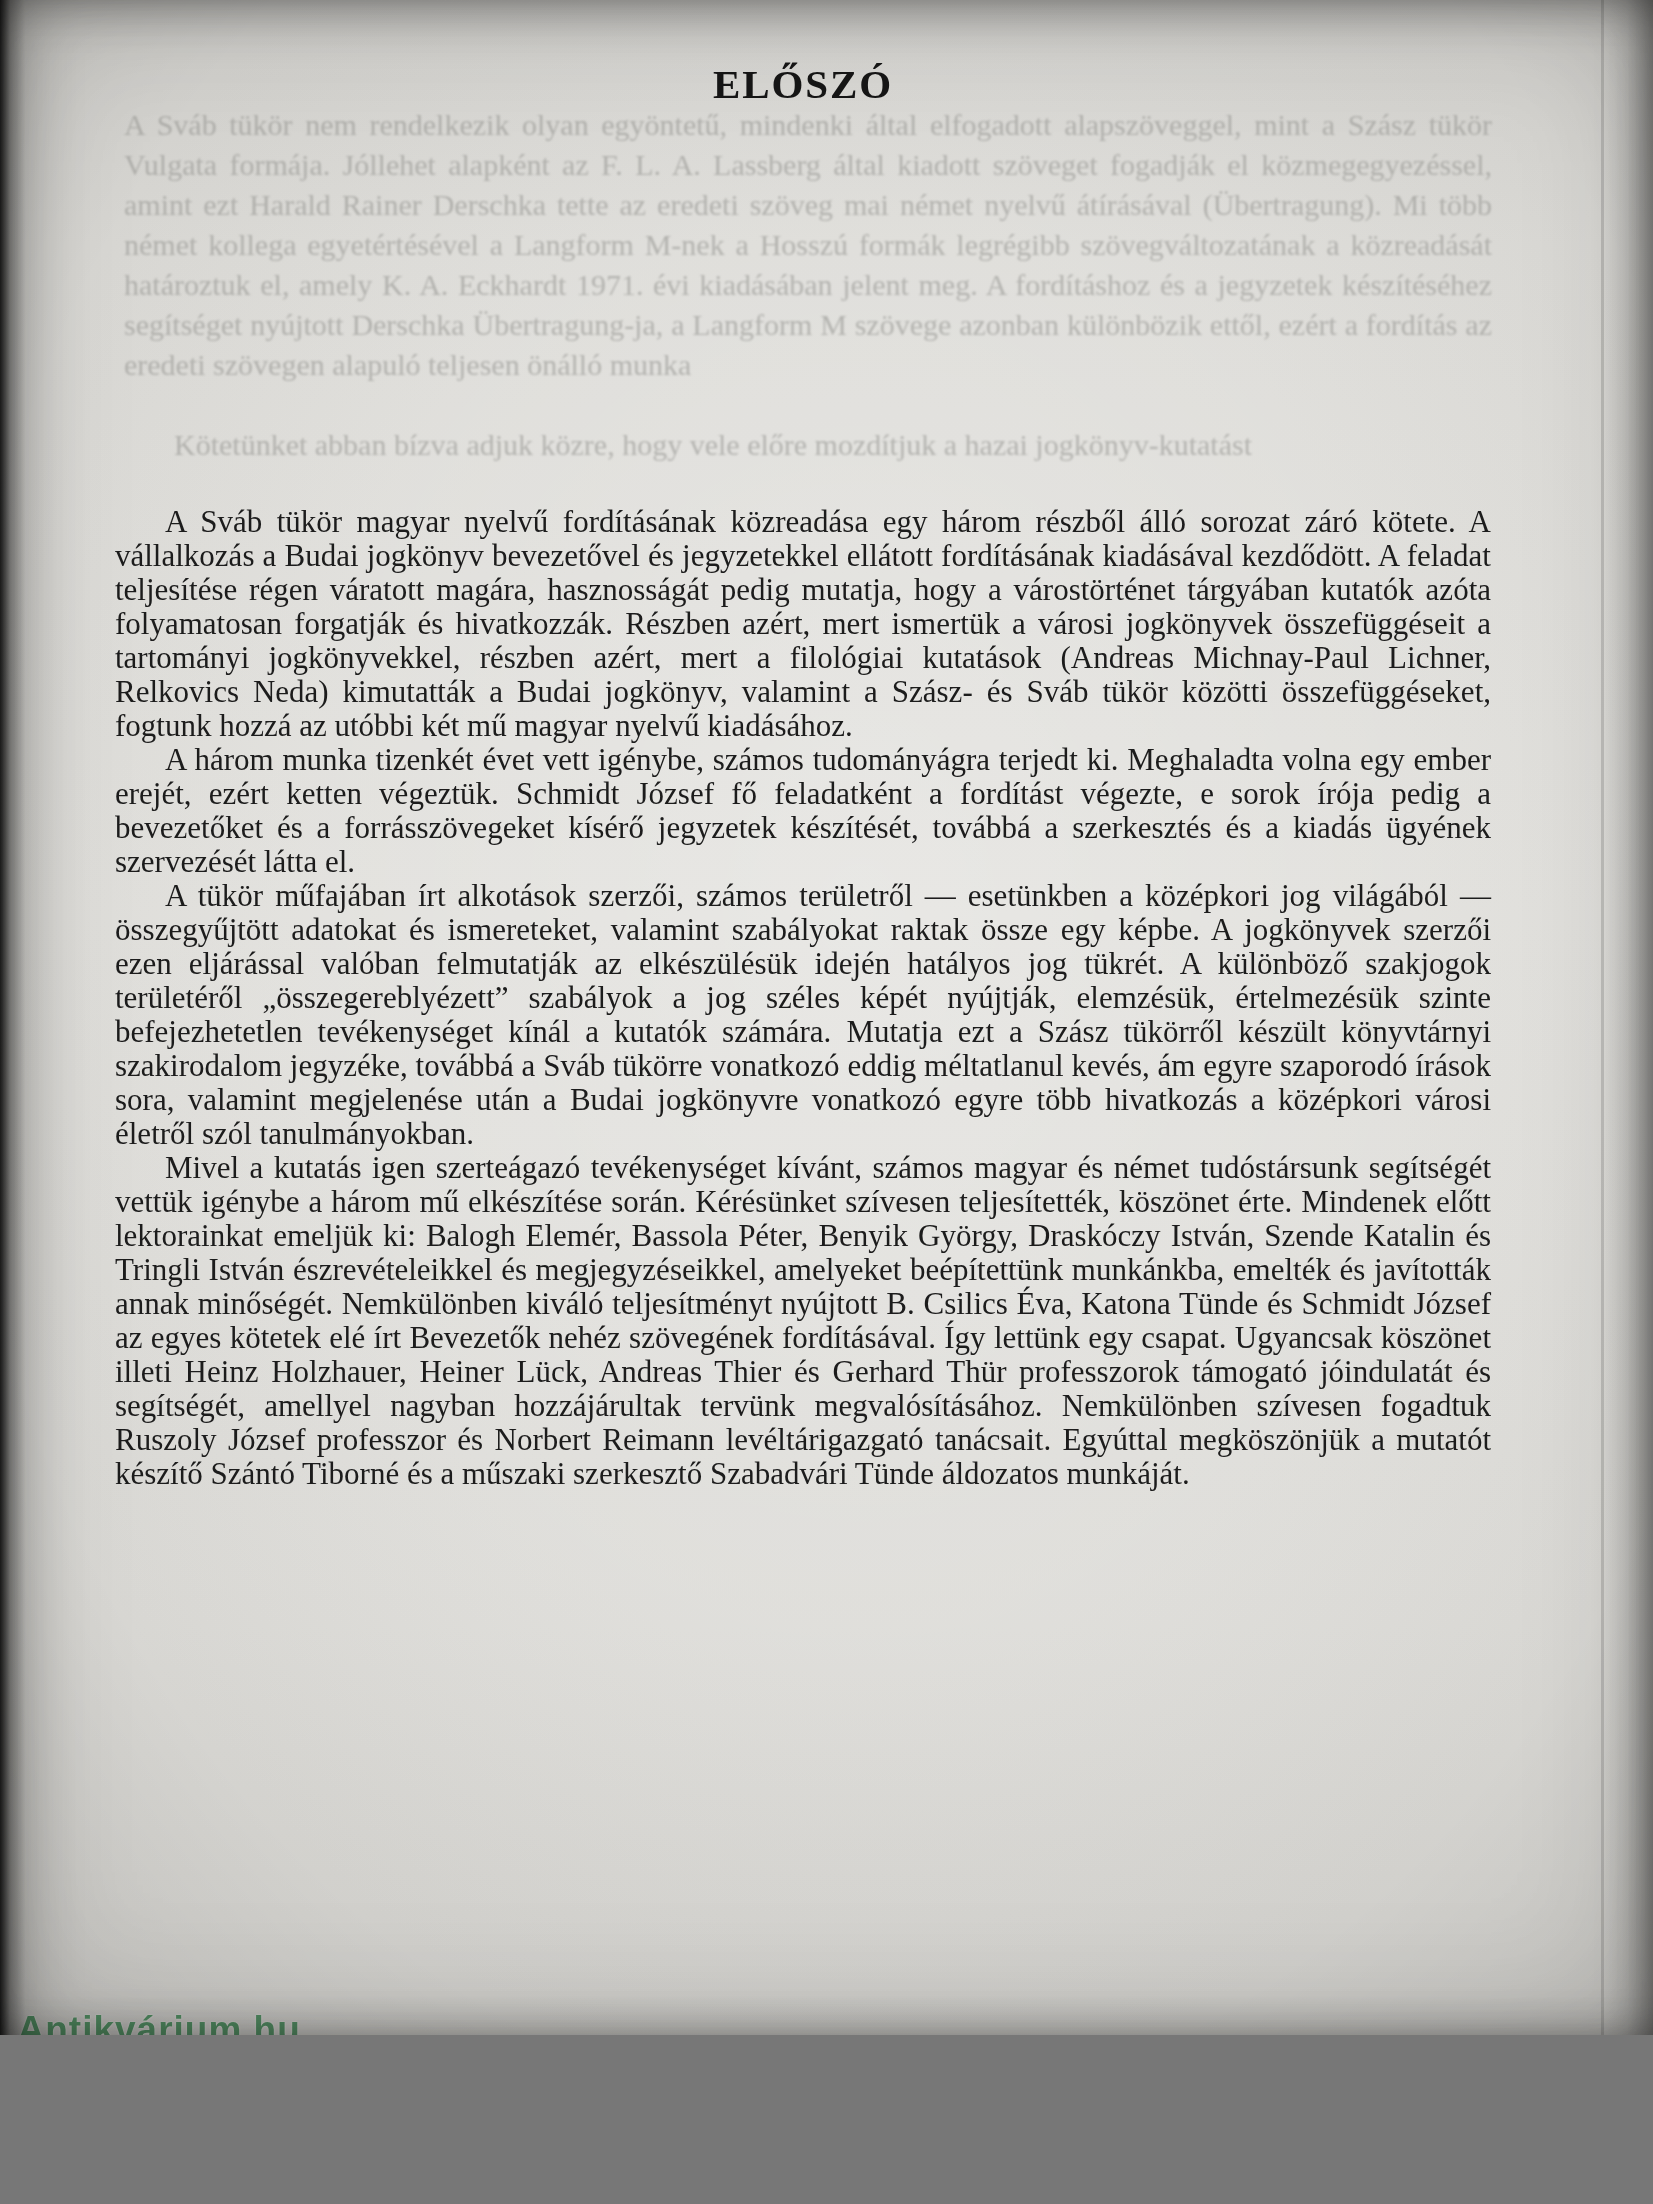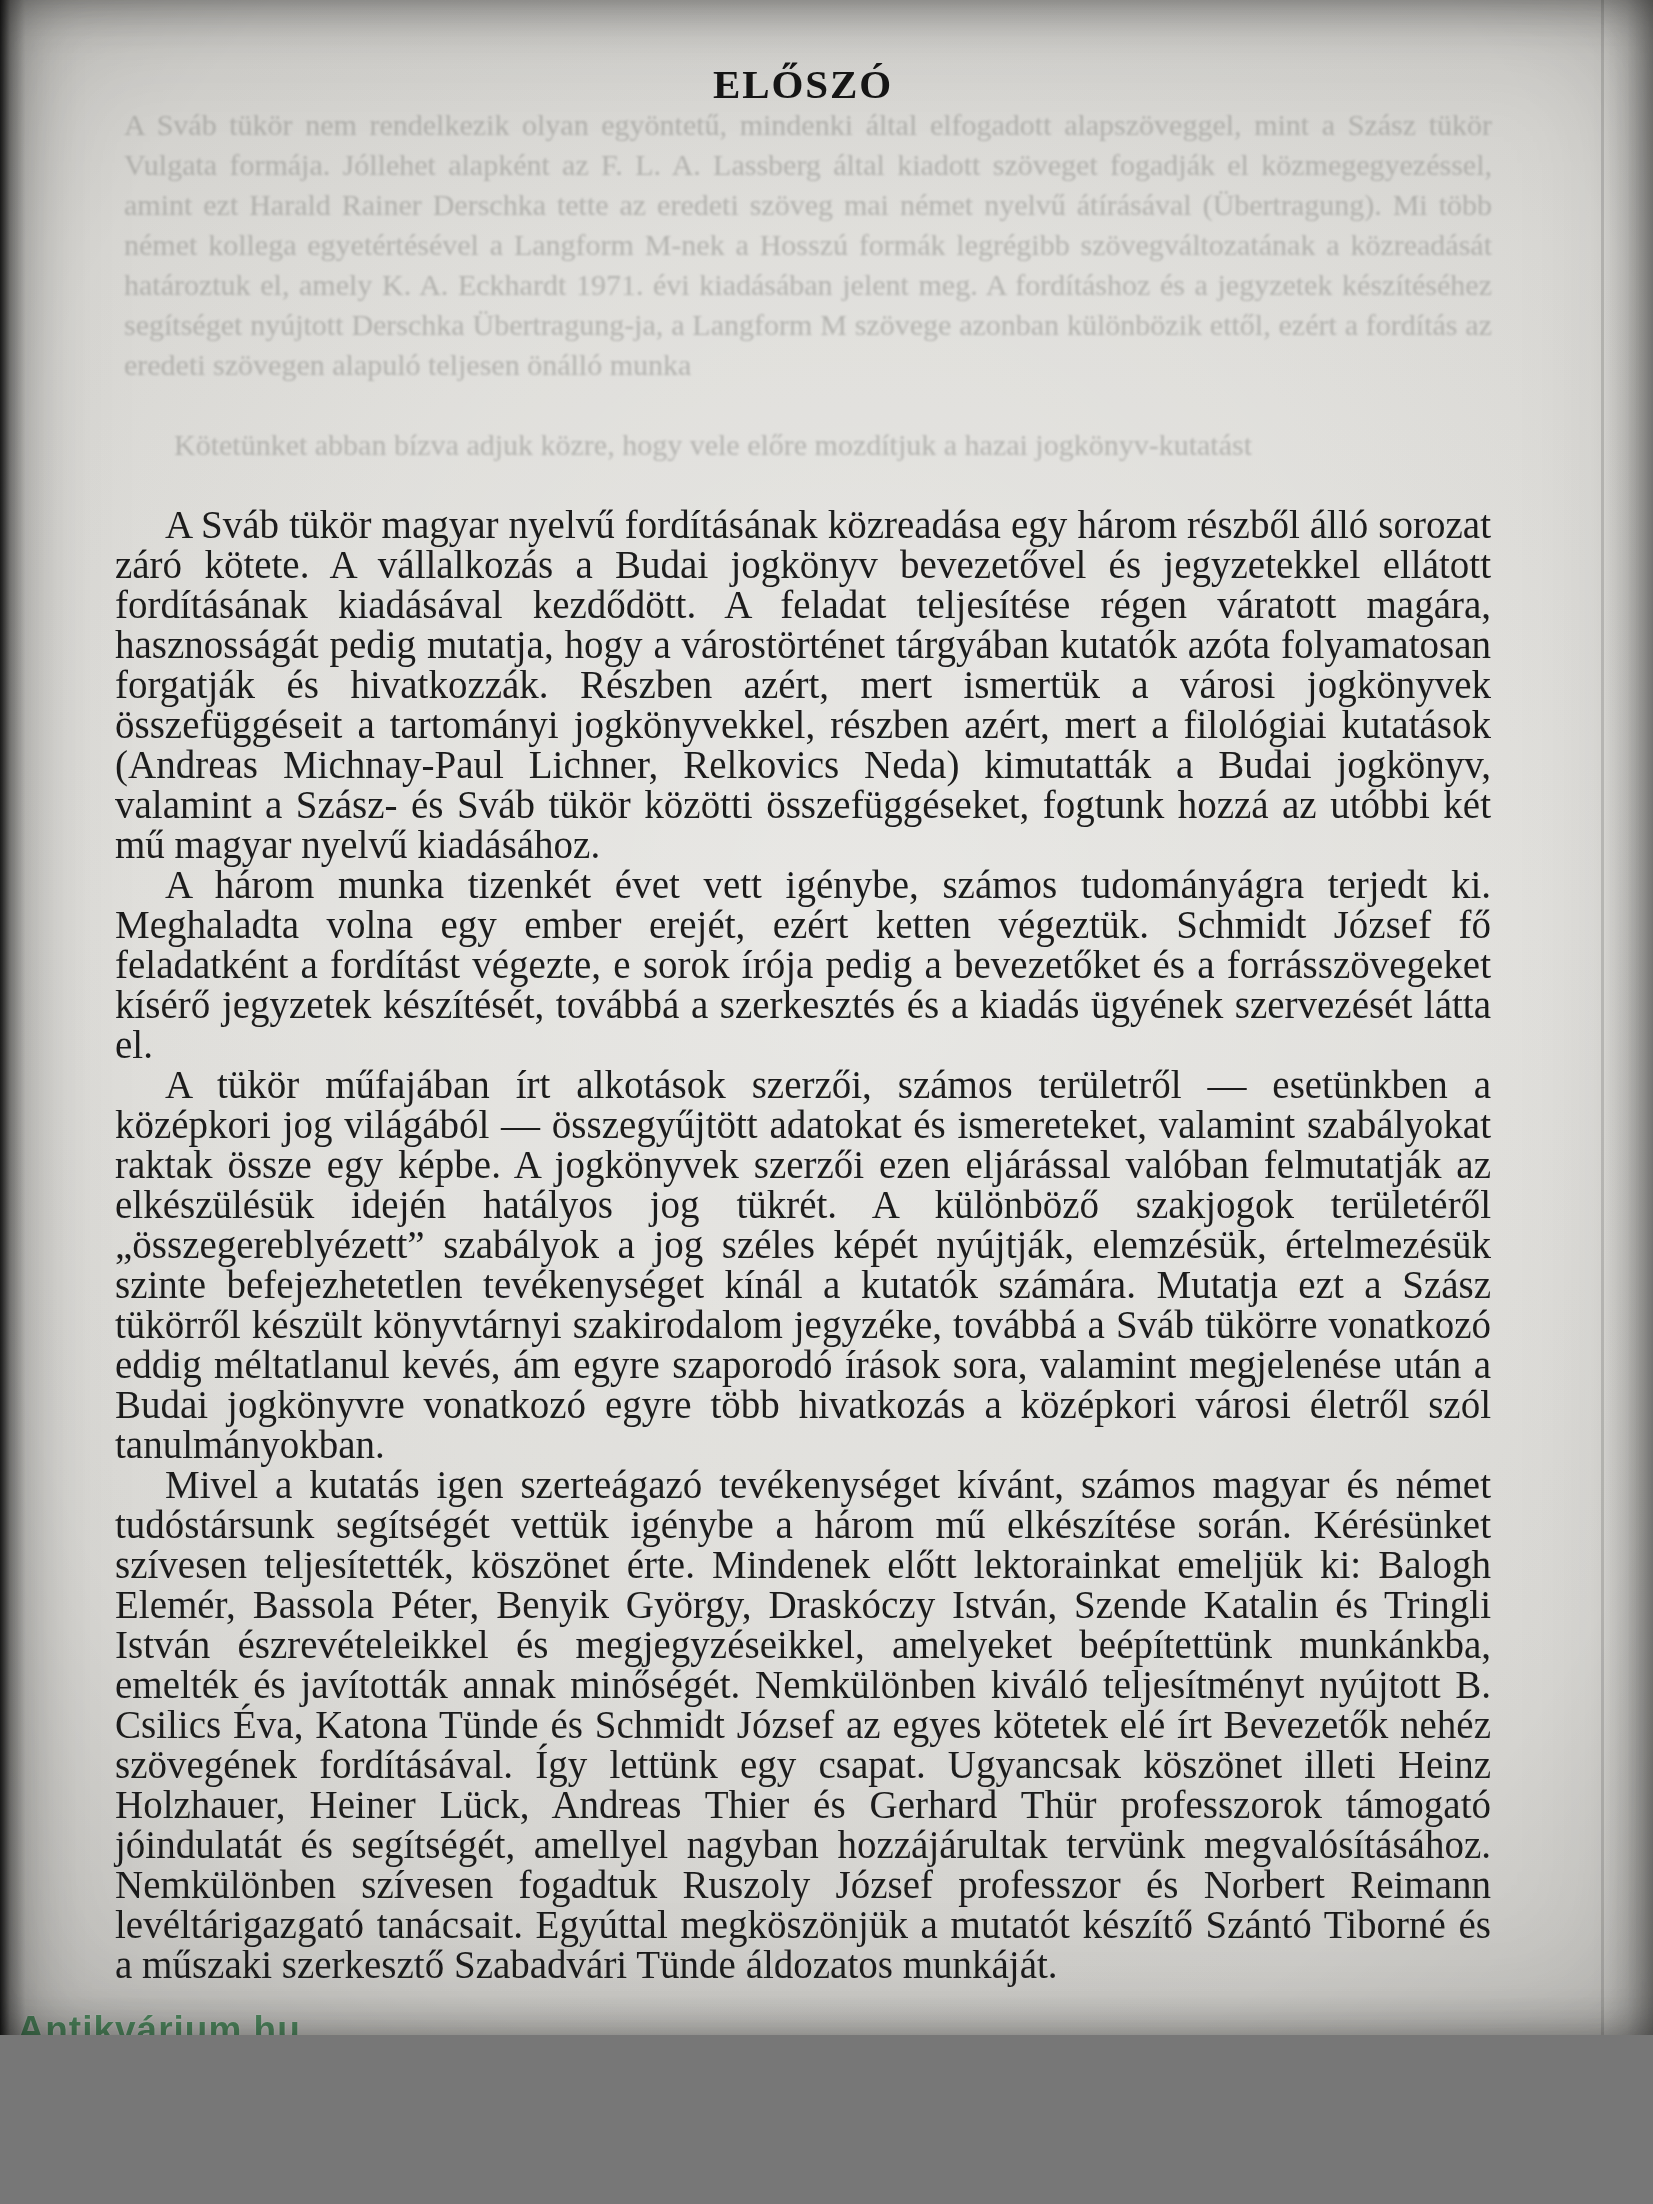--- a/index.html
+++ b/index.html
@@ -75,22 +75,22 @@
     user-select: none;
   }
   .bleed p { margin: 0; }
   .bleed p.indent { text-indent: 50px; margin-top: 40px; }
 
   .content {
     position: absolute;
     top: 505px;
     left: 115px;
     width: 1376px;
-    font-size: 39px;
-    line-height: 40px;
+    font-size: 31px;
+    line-height: 34px;
     text-align: justify;
     color: #1c1c1c;
   }
   .content p {
     margin: 0;
     text-indent: 50px;
   }
 
   .pagenum {
     position: absolute;

